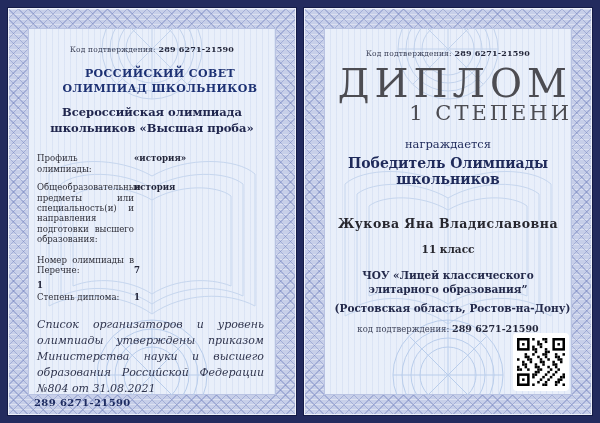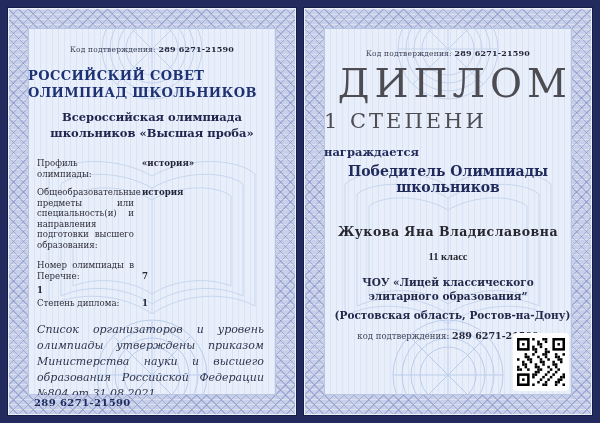--- a/index.html
+++ b/index.html
@@ -25,53 +25,53 @@
     background-image:
       repeating-linear-gradient(90deg, rgba(186,202,233,.30) 0 1px, transparent 1px 6px);
     box-shadow: inset 0 0 0 1px #b9c3e2;
     overflow:hidden;
   }
   .wm { position:absolute; pointer-events:none; }
   .code-line { text-align:center; font-size:7.5px; color:#3a3f55; letter-spacing:.2px; position:relative; }
   .code-line b { color:#23263a; font-size:8px; }
   .lp-code { margin-top:16px; }
   .lp-title {
-    margin-top:13px; font-weight:bold;
-    font-size:13px; line-height:1.32; color:#1d3173; letter-spacing:.4px; position:relative;
+    margin-top:13px; text-align:center; font-weight:bold;
+    font-size:11px; line-height:1.32; color:#1d3173; letter-spacing:.4px; position:relative;margin-left:16px;
   }
   .lp-subtitle {
     margin-top:9px; text-align:center; font-weight:bold;
     font-size:11.5px; line-height:1.35; color:#20264d; padding:0 20px; position:relative;
   }
   .fields { position:relative; margin:17px 10px 0 9px; display:flex; flex-direction:column; gap:8px; }
-  .frow { display:grid; grid-template-columns:97px 1fr; column-gap:8px; font-size:8.6px; line-height:1.22; color:#2e2e38; }
+  .frow { display:grid; grid-template-columns:97px 1fr; column-gap:0; font-size:8.6px; line-height:1.22; color:#2e2e38; }
   .frow .flabel { text-align:justify; }
   .frow .fvalue { font-weight:bold; color:#23263a; }
   .order-note {
     position:relative; margin:14px 12px 0 9px; font-style:italic;
     font-size:11px; line-height:1.45; color:#30354e; text-align:justify;
   }
   .bottom-code {
     position:absolute; left:26px; bottom:7px; font-weight:bold;
     font-size:10px; color:#1d2b60; letter-spacing:.4px;
   }
   
   .rp-code { margin-top:20px; }
   .rp-diploma {
     margin-top:6px; text-align:right; font-size:39px; line-height:1;
     color:#4c4c52; letter-spacing:5px; position:relative; font-weight:normal;
   }
   .rp-degree {
-    margin-top:8px; text-align:left; font-size:21px; line-height:1;
+    margin-top:0; text-align:right; font-size:21px; line-height:1;
     color:#4c4c52; letter-spacing:3px; position:relative; font-weight:normal;
   }
-  .rp-award { margin-top:13px; font-weight:bold; font-size:11.5px; color:#1f2a5a; position:relative; }
+  .rp-award { margin-top:13px; text-align:center; font-weight:normal; font-size:11.5px; color:#1f2a5a; position:relative; }
   .rp-winner { margin-top:4px; text-align:center; font-weight:bold; font-size:14px; color:#1f2a5a; position:relative; }
   .rp-name { margin-top:29px; text-align:center; font-weight:bold; font-size:12.5px; color:#26262e; letter-spacing:.5px; position:relative; }
-  .rp-grade { margin-top:12px; text-align:center; font-weight:bold; font-size:10.5px; color:#26262e; position:relative;font-family:Liberation Serif, serif; }
+  .rp-grade { margin-top:12px; text-align:center; font-weight:bold; font-size:10.5px; color:#26262e; position:relative; }
   .rp-school { margin-top:13px; text-align:center; font-weight:bold; font-size:10.5px; line-height:1.35; color:#23294a; padding:0 28px; position:relative; }
   .rp-region { margin-top:6px; text-align:center; font-weight:bold; font-size:10.5px; color:#23294a; position:relative;padding-left:9px; }
   .rp-confirm { margin-top:9px; text-align:center; font-size:8.5px; color:#3a3f55; position:relative; }
   .rp-confirm b { font-size:9.5px; color:#23263a; }
   .qr-wrap {
     position:absolute; right:3px; bottom:4px; width:56px; height:58px;
     background:#fff; border-radius:4px; display:flex; align-items:center; justify-content:center;
   }
 </style>
 </head>

